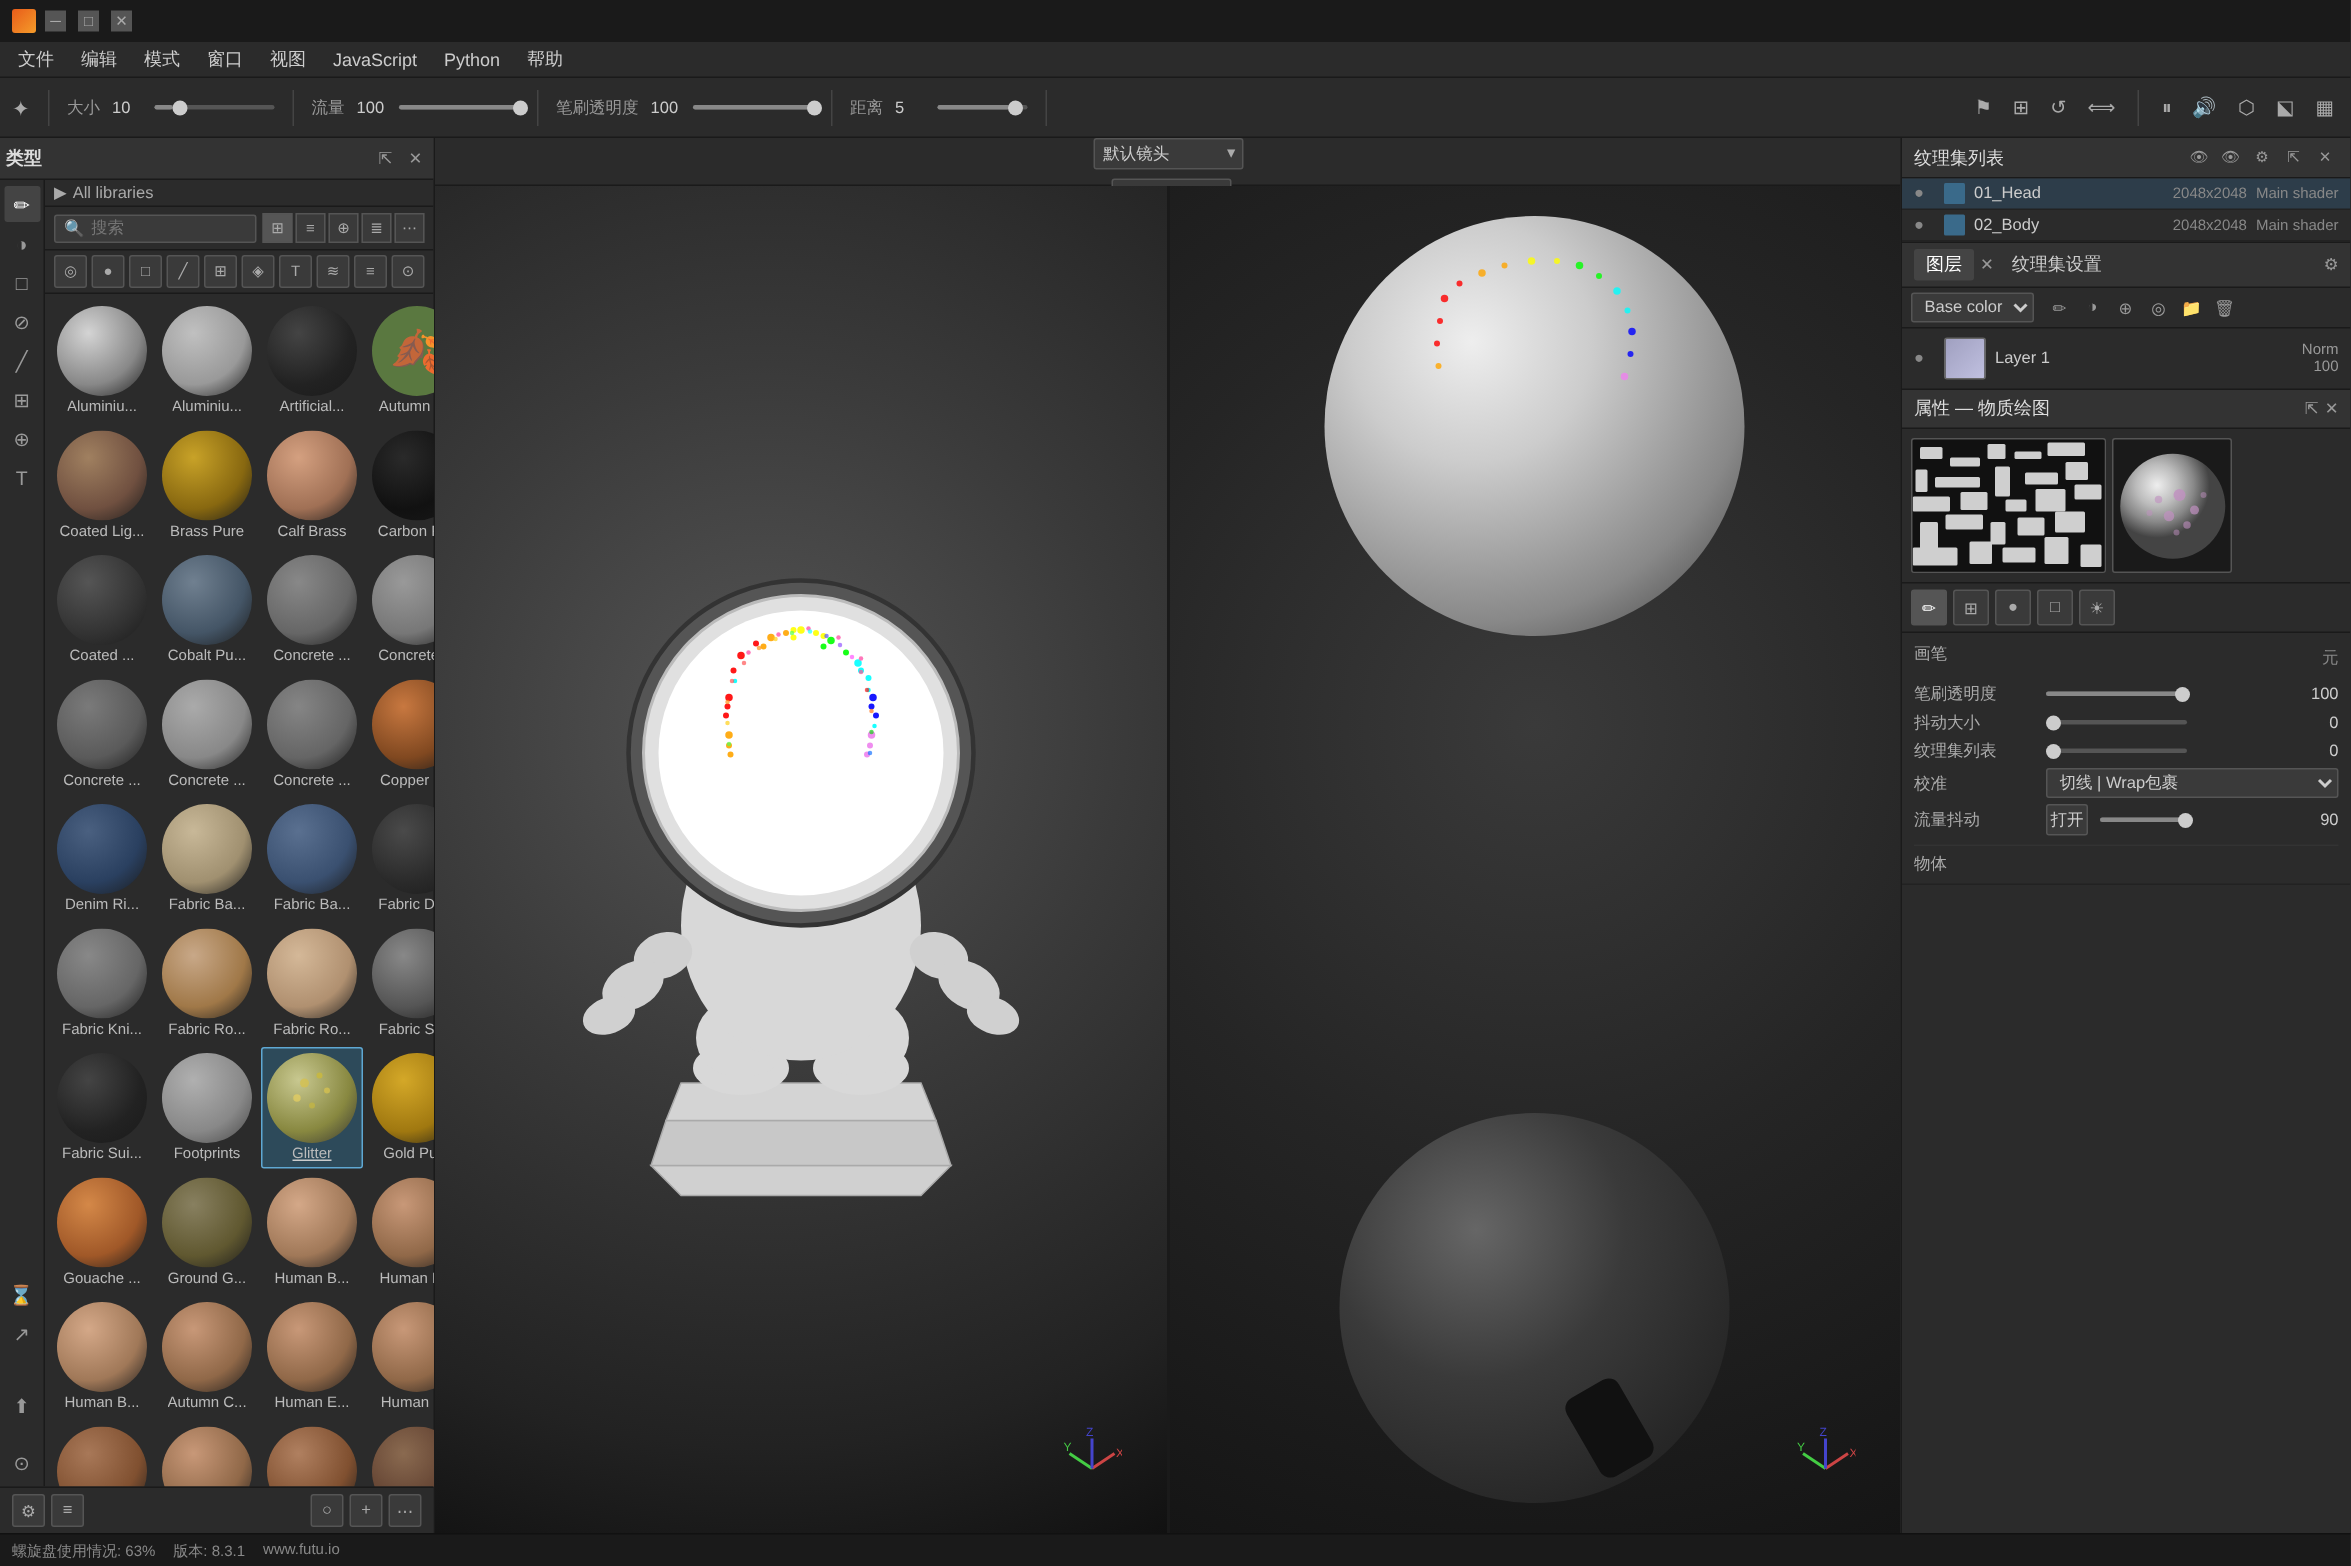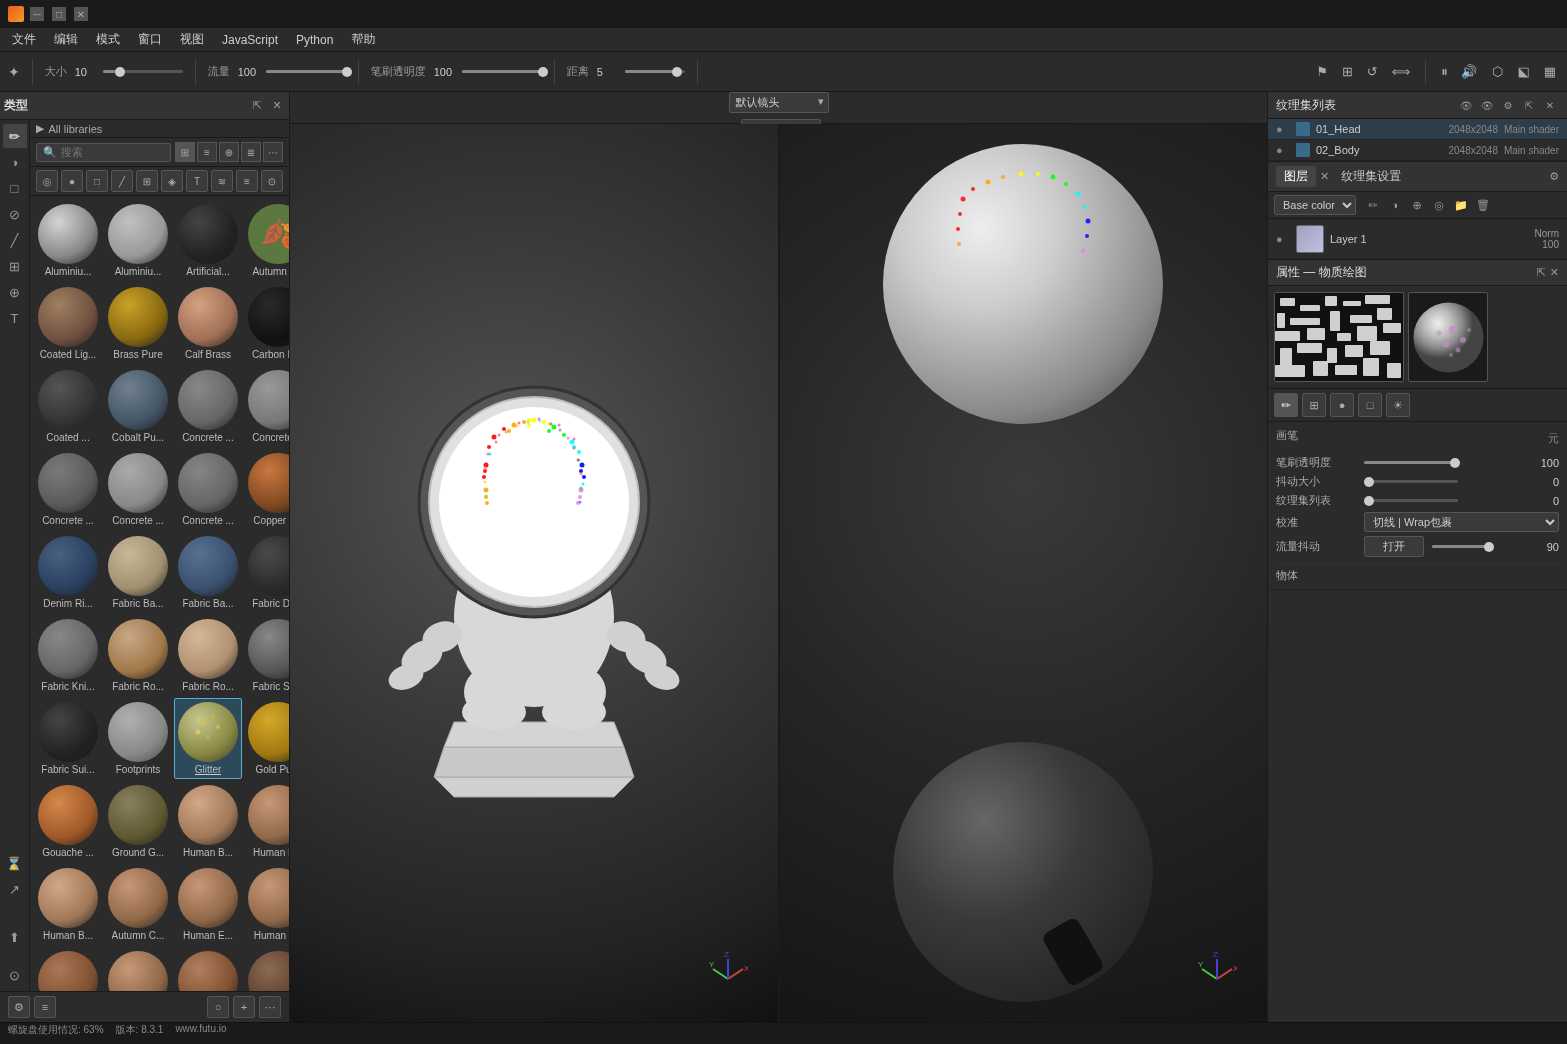--- a/index.html
+++ b/index.html
@@ -490,29 +490,29 @@
       font-size: 11px;
       padding: 2px 20px 2px 4px;
       flex: 1;
     }
     .props-toggle {
       background: #3a3a3a;
       border: 1px solid #555;
       border-radius: 2px;
       color: #ccc;
       font-size: 11px;
-      padding: 2px 18px;
+      padding: 2px 2px;
     }
 
     .statusbar {
       height: 22px;
       background: #1a1a1a;
       border-top: 1px solid #111;
       display: flex;
-      align-items: flex-start;
+      align-items: center;
       padding: 0 8px;
       gap: 12px;
       flex-shrink: 0;
     }
     .statusbar-item { color: #888; font-size: 10px; }
 
     
     .viewport-split {
       display: flex;
       flex: 1;

